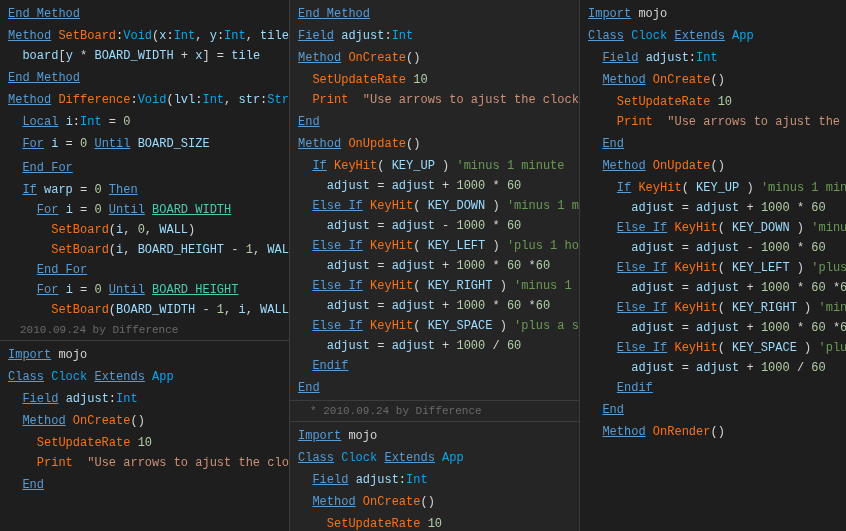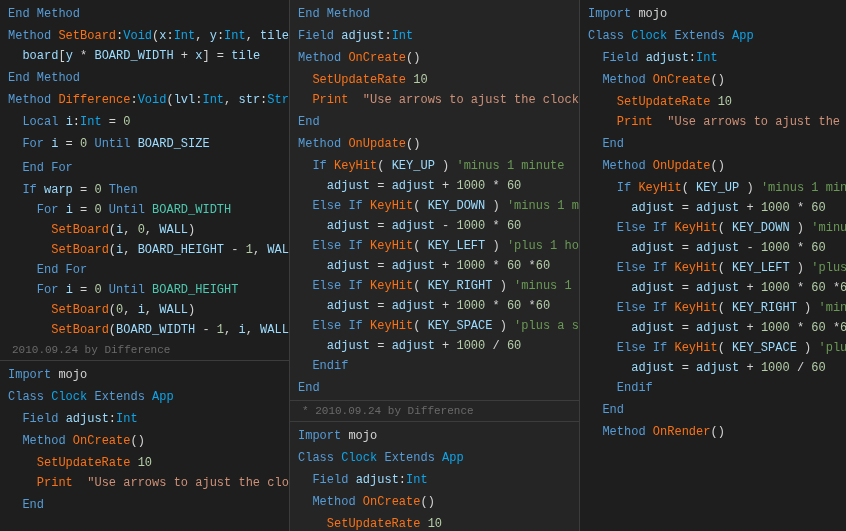--- a/index.html
+++ b/index.html
@@ -43,36 +43,36 @@
       overflow-y: auto;
       padding: 4px 0;
     }
     .code-line {
       padding: 1px 8px;
       white-space: pre;
       line-height: 1.5;
       font-size: 12px;
     }
     
-    .kw { color: #569cd6; }
+    .kw { color: #569cd6; text-decoration: underline; }
     .kw-method { color: #f97316; }
     .type { color: #0ea5e9; }
     .str { color: #ce9178; }
     .num { color: #b5cea8; }
     .comment { color: #6a9955; }
     .var { color: #9cdcfe; }
     .divider-line {
       background: #3c3c3c;
       height: 1px;
       margin: 2px 0;
     }
     .timestamp {
       color: #6a6a6a;
       font-size: 11px;
-      padding: 2px 12px;
+      padding: 2px 20px;
     }
   </style>
 </head>
 <body>
 
 <div class="container">
 
   <div class="panel panel-left">
     <div class="code-line"><span class="kw">End Method</span></div>
     <div class="code-line"></div>
@@ -89,21 +89,20 @@
     <div class="code-line"></div>
     <div class="code-line"></div>
     <div class="code-line">  <span class="kw">End For</span></div>
     <div class="code-line"></div>
     <div class="code-line">  <span class="kw">If</span> <span class="var">warp</span> = <span class="num">0</span> <span class="kw">Then</span></div>
     <div class="code-line">    <span class="kw">For</span> <span class="var">i</span> = <span class="num">0</span> <span class="kw">Until</span> <span class="kw" style="color:#4ec9b0">BOARD_WIDTH</span></div>
     <div class="code-line">      <span class="kw-method">SetBoard</span>(<span class="var">i</span>, <span class="num">0</span>, <span class="var">WALL</span>)</div>
     <div class="code-line">      <span class="kw-method">SetBoard</span>(<span class="var">i</span>, <span class="var">BOARD_HEIGHT</span> - <span class="num">1</span>, <span class="var">WALL</span>)</div>
     <div class="code-line">    <span class="kw">End For</span></div>
     <div class="code-line">    <span class="kw">For</span> <span class="var">i</span> = <span class="num">0</span> <span class="kw">Until</span> <span class="kw" style="color:#4ec9b0">BOARD_HEIGHT</span></div>
-    <div class="code-line">      <span class="kw-method">SetBoard</span>(<span class="num">0</span>, <span class="var">i</span>, <span class="var">WALL</span>)</div>
     <div class="code-line">      <span class="kw-method">SetBoard</span>(<span class="var">BOARD_WIDTH</span> - <span class="num">1</span>, <span class="var">i</span>, <span class="var">WALL</span>)</div>
     <div class="code-line"></div>
     <div class="timestamp">2010.09.24 by Difference</div>
     <div class="divider-line"></div>
     <div class="code-line"></div>
     <div class="code-line"><span class="kw">Import</span> mojo</div>
     <div class="code-line"></div>
     <div class="code-line"><span class="kw">Class</span> <span class="type">Clock</span> <span class="kw">Extends</span> <span class="type">App</span></div>
     <div class="code-line"></div>
     <div class="code-line">  <span class="kw">Field</span> <span class="var">adjust</span>:<span class="type">Int</span></div>

